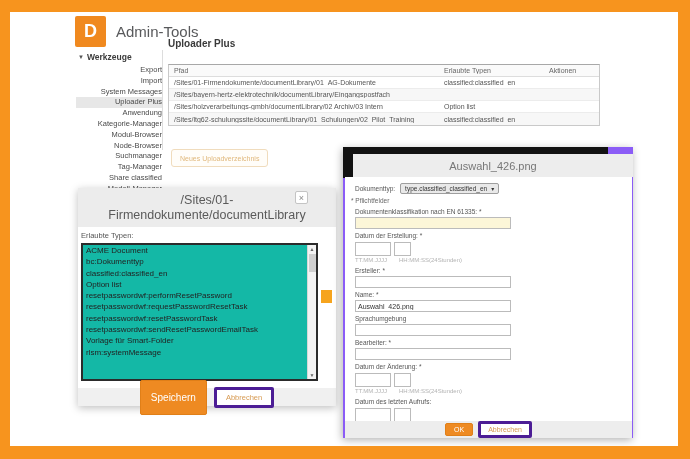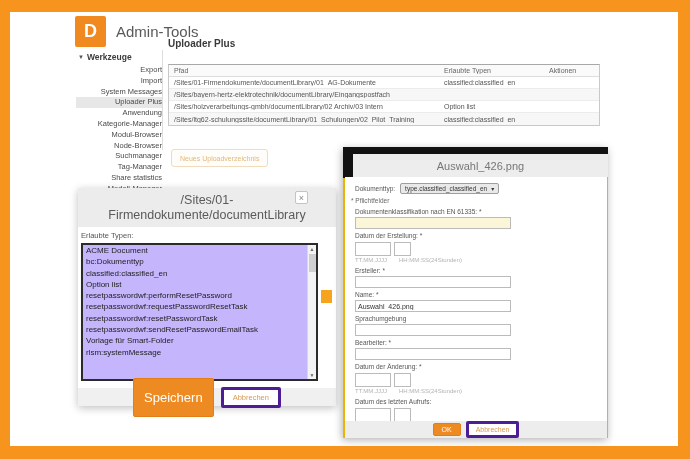--- a/index.html
+++ b/index.html
@@ -40,34 +40,34 @@
   .c-akt { width:50px; }
   .new-dir-btn { position:absolute; left:171px; top:149px; height:18px; padding:0 8px; background:#fffdf9; border:1px solid #f0dcbd; border-radius:3px; color:#e0b87c; font-size:7px; display:flex; align-items:center; cursor:pointer; }
 
   
   .lmodal { position:absolute; left:78px; top:188px; width:258px; height:218px; background:#fff; z-index:10; box-shadow:0 2px 8px rgba(0,0,0,.25); }
   .lm-header { position:relative; height:39px; background:#ececec; display:flex; align-items:center; justify-content:center; text-align:center; padding:0 28px; }
   .lm-title { font-size:12.5px; color:#5a5a5a; line-height:15px; word-break:normal; }
   .lm-close { position:absolute; right:28px; top:3px; width:13px; height:13px; background:#fff; border:1px solid #c4c4c4; border-radius:2px; font-size:9px; color:#888; display:flex; align-items:center; justify-content:center; cursor:pointer; }
   .lm-body { position:relative; }
   .lm-list-label { font-size:7.5px; color:#555; padding:4px 0 3px 3px; }
-  .lm-listbox { position:relative; margin-left:3px; width:237px; height:138px; border:2px solid #2b2b2b; background:#c4b5fd; overflow:hidden; }
+  .lm-listbox { position:relative; margin-left:3px; width:237px; height:138px; border:2px solid #2b2b2b; background:#14b8a6; overflow:hidden; }
   .lm-item { font-size:8px; line-height:11.3px; padding-left:3px; color:#222; white-space:nowrap; cursor:pointer; }
   .lm-scroll { position:absolute; right:0; top:0; width:9px; height:100%; background:#f3f3f3; border-left:1px solid #d8d8d8; }
   .lm-scroll .arr { font-size:5px; color:#666; text-align:center; line-height:8px; cursor:pointer; }
   .lm-scroll .arr.down { position:absolute; bottom:0; left:0; right:0; }
   .lm-scroll .thumb { position:absolute; top:9px; left:1px; width:7px; height:18px; background:#cfcfcf; }
   .lm-footer { position:absolute; left:0; right:0; bottom:0; height:18px; background:#f0f0f0; display:flex; align-items:center; justify-content:center; gap:7px; }
-  .btn-orange { background:#ee8a22; border:1px solid #e07f18; color:#fff; font-size:13px; padding:11px 10px; border-radius:2px; cursor:pointer; }
+  .btn-orange { background:#ee8a22; border:1px solid #e07f18; color:#fff; font-size:10px; padding:11px 10px; border-radius:2px; cursor:pointer; }
   .btn-plain { background:#fff; border:3px solid #4c1d95; color:#d79a52; font-size:7.5px; padding:3px 9px; border-radius:2px; cursor:pointer; }
 
   .orange-marker { position:absolute; left:321px; top:290px; width:11px; height:13px; background:#f6a41e; z-index:15; }
 
   
-  .rmodal { position:absolute; left:343px; top:147px; width:265px; height:291px; z-index:20; box-shadow:-1px 2px 8px rgba(0,0,0,.3); background:#eab308; }
+  .rmodal { position:absolute; left:343px; top:147px; width:290px; height:291px; z-index:20; box-shadow:-1px 2px 8px rgba(0,0,0,.3); background:#8b5cf6; }
   .rm-topbar { position:absolute; left:0; top:0; width:265px; height:7px; background:#121212; }
   .rm-notch { position:absolute; left:0; top:0; width:10px; height:31px; background:#121212; }
   .rm-titlebar { position:absolute; left:10px; top:7px; right:0; height:23px; background:#ededed; display:flex; align-items:center; justify-content:center; }
   .rm-title { font-size:11px; color:#777; }
   .rm-body { position:absolute; left:2px; right:1px; top:30px; bottom:17px; background:#fff; padding:4px 10px 0 10px; overflow:hidden; }
   .rm-doctype-row { display:flex; align-items:center; gap:5px; height:14px; margin-bottom:2px; }
   .rm-doctype-label { font-size:6.5px; color:#555; }
   .doc-select { display:inline-flex; align-items:center; gap:4px; background:#e9e9e9; border:1px solid #9e9e9e; border-radius:2px; font-size:6.5px; color:#333; padding:1px 4px; cursor:pointer; }
   .doc-select .caret { font-size:6px; color:#333; }
   .rm-required { font-size:6.5px; color:#666; height:9px; margin-left:-4px; }
@@ -100,21 +100,21 @@
     <div class="sb-item">Export</div>
     <div class="sb-item">Import</div>
     <div class="sb-item">System Messages</div>
     <div class="sb-item selected">Uploader Plus</div>
     <div class="sb-item">Anwendung</div>
     <div class="sb-item">Kategorie-Manager</div>
     <div class="sb-item">Modul-Browser</div>
     <div class="sb-item">Node-Browser</div>
     <div class="sb-item">Suchmanager</div>
     <div class="sb-item">Tag-Manager</div>
-    <div class="sb-item">Share statistics</div>
+    <div class="sb-item">Share classified</div>
     <div class="sb-item">Modell-Manager</div>
   </div>
   <div class="v-divider"></div>
 
   <div class="main-heading">Uploader Plus</div>
   <div class="table">
     <div class="t-cols">
       <div class="c-pfad">Pfad</div>
       <div class="c-typ">Erlaubte Typen</div>
       <div class="c-akt">Aktionen</div>

